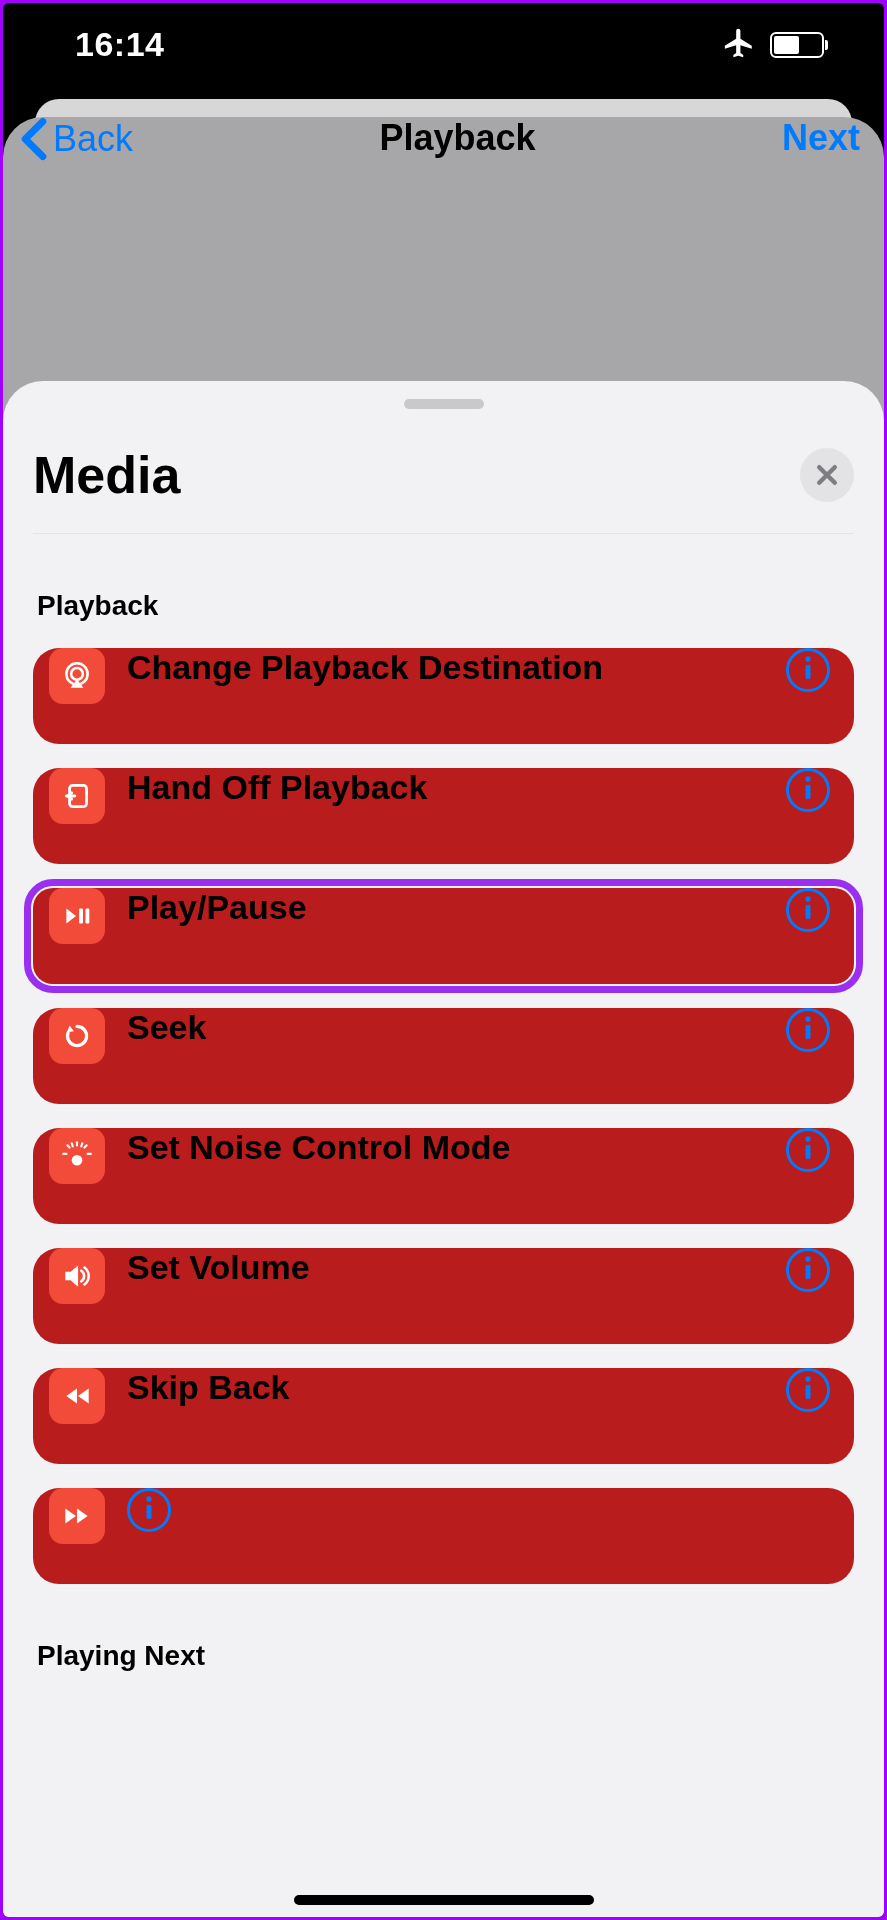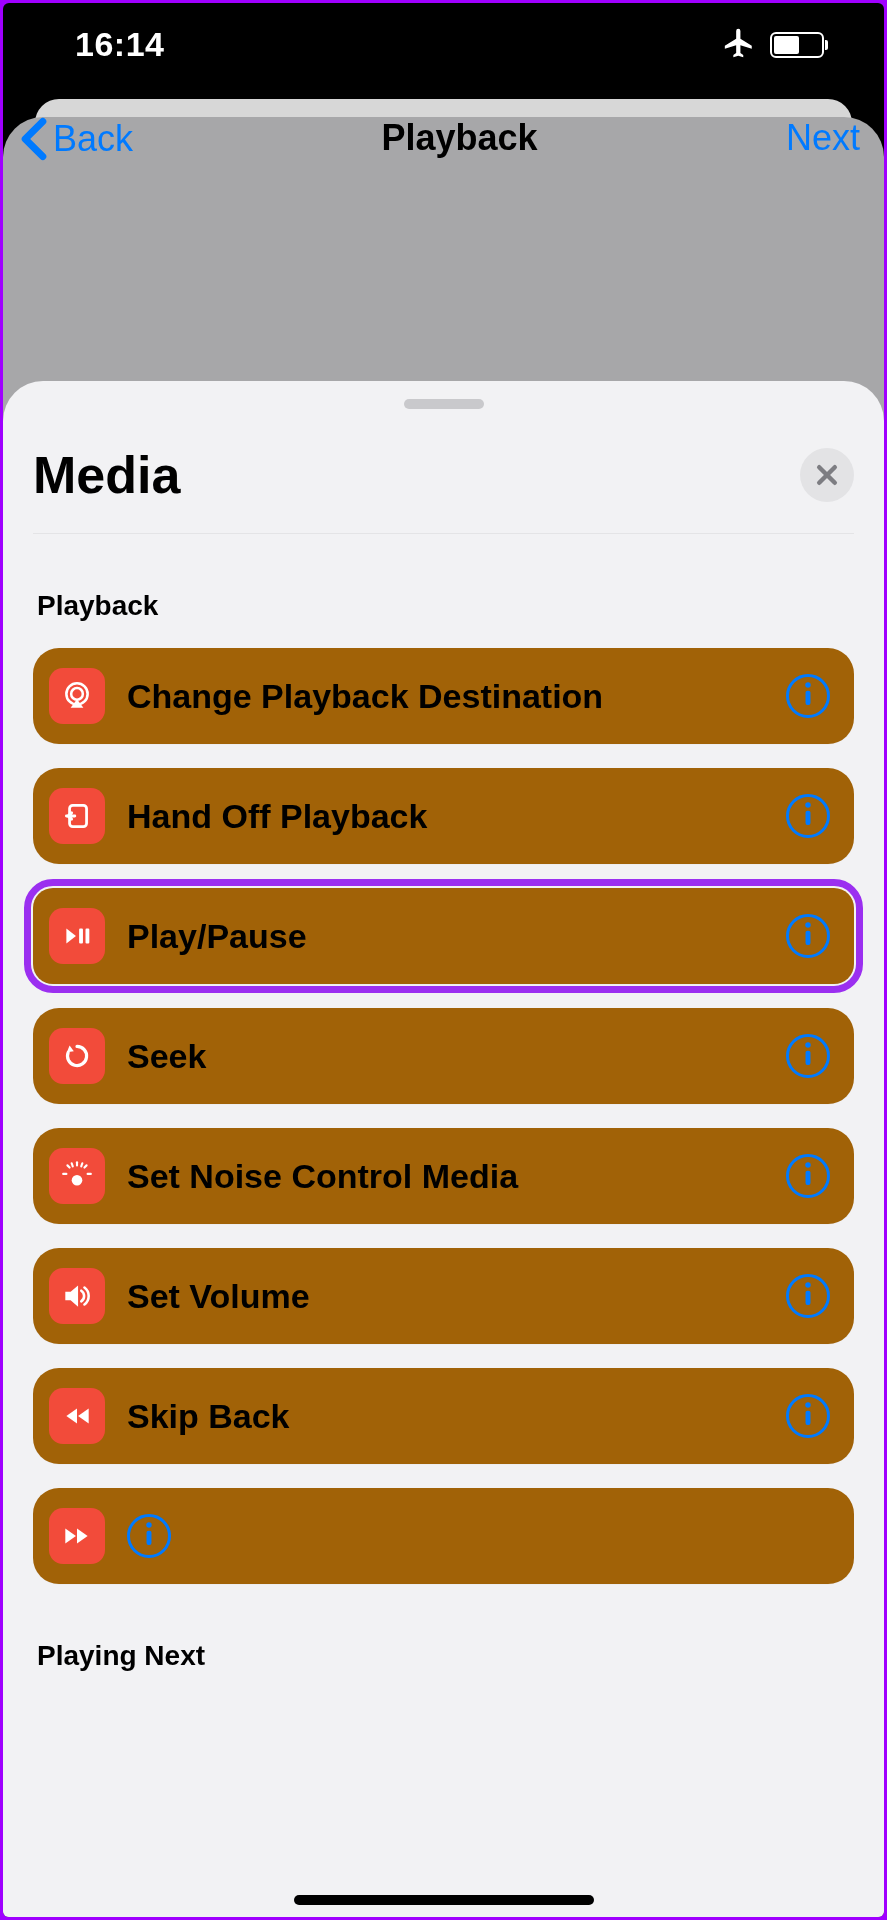--- a/index.html
+++ b/index.html
@@ -52,21 +52,21 @@
     overflow: hidden;
   }
   .nav-bar {
     height: 100px;
     display: flex; align-items: flex-start; justify-content: space-between;
     padding: 0 24px 0 14px;
   }
   .nav-back { display: flex; align-items: center; color: #007aff; font-size: 36px; }
   .nav-back svg { margin-right: 2px; }
   .nav-title { font-size: 36px; font-weight: 600; color: #000; }
-  .nav-next { color: #007aff; font-size: 36px; font-weight: 400; }
+  .nav-next { color: #007aff; font-size: 36px; font-weight: 700; }
 
   
   .content-sheet {
     position: absolute;
     top: 264px; left: 0; right: 0; bottom: 0;
     background: #f2f2f4;
     border-radius: 40px 40px 0 0;
     padding-top: 18px;
   }
   .grabber {
@@ -89,23 +89,23 @@
   .divider { height: 1px; background: #e4e4e6; margin: 0 30px; }
 
   .scroll-body { padding: 0 30px; }
 
   .section-title {
     font-size: 28px; font-weight: 700; color: #000;
     margin: 56px 4px 26px 4px;
   }
 
   .row {
-    background: #a16207; border-radius: 26px;
+    background: #b91c1c; border-radius: 26px;
     height: 96px;
-    display: flex; align-items: center;
+    display: flex; 
     padding: 0 24px 0 16px;
     margin-bottom: 24px;
     box-shadow: 0 0.5px 0 rgba(0,0,0,0.04);
   }
   .row.highlight { outline: 7px solid #9b2ff0; outline-offset: 2px; border-radius: 20px; }
 
   .row-icon {
     width: 56px; height: 56px; border-radius: 14px;
     background: #f24b3a;
     display: flex; align-items: center; justify-content: center;
@@ -256,21 +256,21 @@
                 <line x1="16" y1="6" x2="16" y2="3"></line>
                 <line x1="9" y1="8" x2="7" y2="6"></line>
                 <line x1="23" y1="8" x2="25" y2="6"></line>
                 <line x1="6" y1="14" x2="3" y2="14"></line>
                 <line x1="26" y1="14" x2="29" y2="14"></line>
                 <line x1="12" y1="7" x2="11" y2="4"></line>
                 <line x1="20" y1="7" x2="21" y2="4"></line>
               </g>
             </svg>
           </div>
-          <div class="row-label">Set Noise Control Media</div>
+          <div class="row-label">Set Noise Control Mode</div>
           <div class="info-btn">
             <span><svg width="18" height="26" viewBox="0 0 10 20">
                   <circle cx="5" cy="3" r="2.1" fill="#007aff"></circle>
                   <rect x="3.1" y="7.5" width="3.8" height="11" rx="1.5" fill="#007aff"></rect>
                 </svg></span>
           </div>
         </div>
 
         <div class="row">
           <div class="row-icon">

